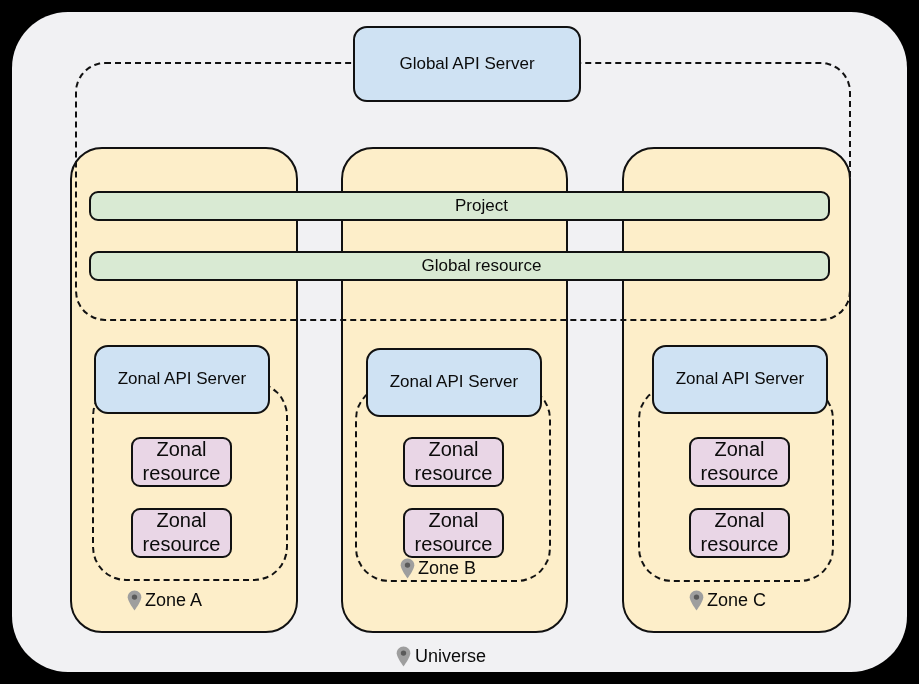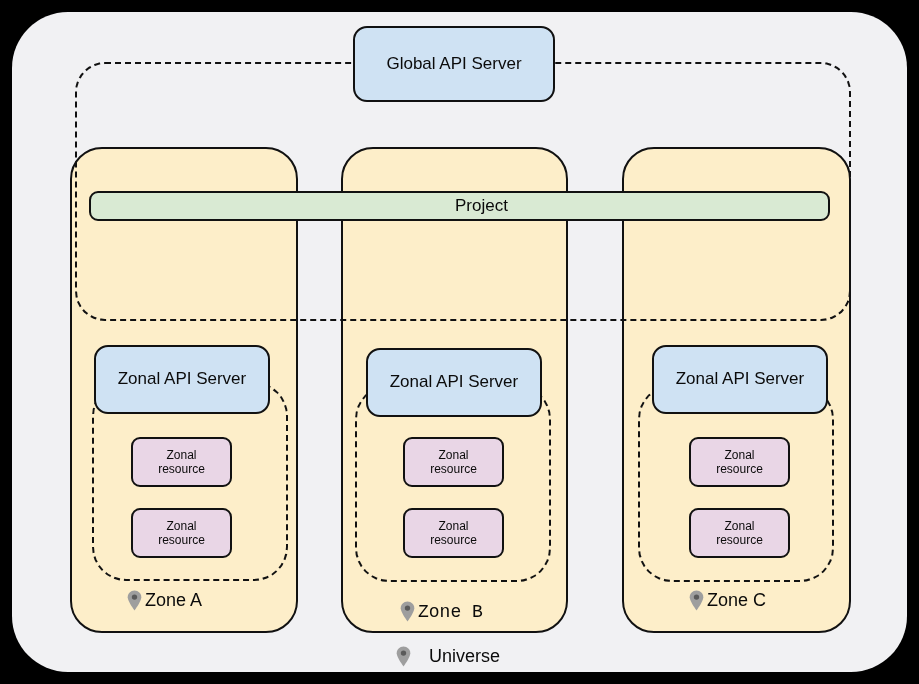--- a/index.html
+++ b/index.html
@@ -72,21 +72,21 @@
     background: #d9ead3;
     border: 2px solid #111111;
     border-radius: 9px;
     font-size: 17px;
   }
 
   .res-box {
     background: #e9d6e6;
     border: 2px solid #111111;
     border-radius: 9px;
-    font-size: 12px;
+    font-size: 20px;
     flex-direction: column;
   }
   .res-box span { display: block; }
 
   .zone-label {
     position: absolute;
     display: flex;
     align-items: center;
     gap: 3px;
     font-size: 18px;
@@ -99,21 +99,21 @@
     width: 15px;
     height: 21px;
     flex: 0 0 auto;
   }
   .pin svg { display: block; }
 
   .universe-label {
     position: absolute;
     display: flex;
     align-items: center;
-    gap: 18px;
+    gap: 4px;
     font-size: 18px;
     color: #0b0b0b;
     white-space: nowrap;
   }
 
   
   .layer-zones  { z-index: 3; }
   .layer-dashglobal { z-index: 4; }
   .layer-bars   { z-index: 6; padding-left: 44px; }
   .layer-inner  { z-index: 5; }
@@ -127,28 +127,31 @@
   <div class="page-surface"></div>
 
   <div class="node zone-box layer-zones" style="left:70px; top:147px; width:228px; height:486px;"></div>
 
   <div class="node zone-box layer-zones" style="left:341px; top:147px; width:227px; height:486px;"></div>
 
   <div class="node zone-box layer-zones" style="left:622px; top:147px; width:229px; height:486px;"></div>
 
   <div class="global-dashed layer-dashglobal" style="position:absolute; left:75px; top:62px; width:772px; height:255px;"></div>
 
-  <div class="node api-box layer-top" style="left:353px; top:26px; width:202px; height:76px;">
+  <div class="node api-box layer-top" style="left:353px; top:26px; width:228px; height:76px;">
     <span>Global API Server</span>
   </div>
 
   <div class="node bar-box layer-bars" style="left:89px; top:191px; width:741px; height:30px;">
     <span>Project</span>
   </div>
 
+  <div class="node bar-box layer-bars" style="left:89px; top:251px; width:741px; height:30px;">
+    <span>Global resource</span>
+  </div>
 
   <div class="dashed-region layer-inner" style="position:absolute; left:92px; top:382px; width:192px; height:195px;"></div>
 
   <div class="node api-box layer-top" style="left:94px; top:345px; width:176px; height:69px;">
     <span>Zonal API Server</span>
   </div>
 
   <div class="node res-box layer-top" style="left:131px; top:437px; width:101px; height:50px;">
     <span>Zonal</span>
     <span>resource</span>
@@ -178,21 +181,21 @@
   <div class="node res-box layer-top" style="left:403px; top:437px; width:101px; height:50px;">
     <span>Zonal</span>
     <span>resource</span>
   </div>
 
   <div class="node res-box layer-top" style="left:403px; top:508px; width:101px; height:50px;">
     <span>Zonal</span>
     <span>resource</span>
   </div>
 
-  <div class="zone-label layer-top" style="left:400px; top:601px;font-family:Liberation Mono, monospace;">
+  <div class="zone-label layer-top" style="left:400px; top:558px;">
     <span class="pin">
       <svg width="15" height="21" viewBox="0 0 15 21">
         <path d="M7.5 0.6 C3.7 0.6 0.7 3.6 0.7 7.3 C0.7 11.6 7.5 20.4 7.5 20.4 C7.5 20.4 14.3 11.6 14.3 7.3 C14.3 3.6 11.3 0.6 7.5 0.6 Z" fill="#9e9e9e"></path>
         <circle cx="7.5" cy="7.1" r="2.7" fill="#5a5a5a"></circle>
       </svg>
     </span>
     <span>Zone B</span>
   </div>
 
   <div class="dashed-region layer-inner" style="position:absolute; left:638px; top:385px; width:192px; height:193px;"></div>

